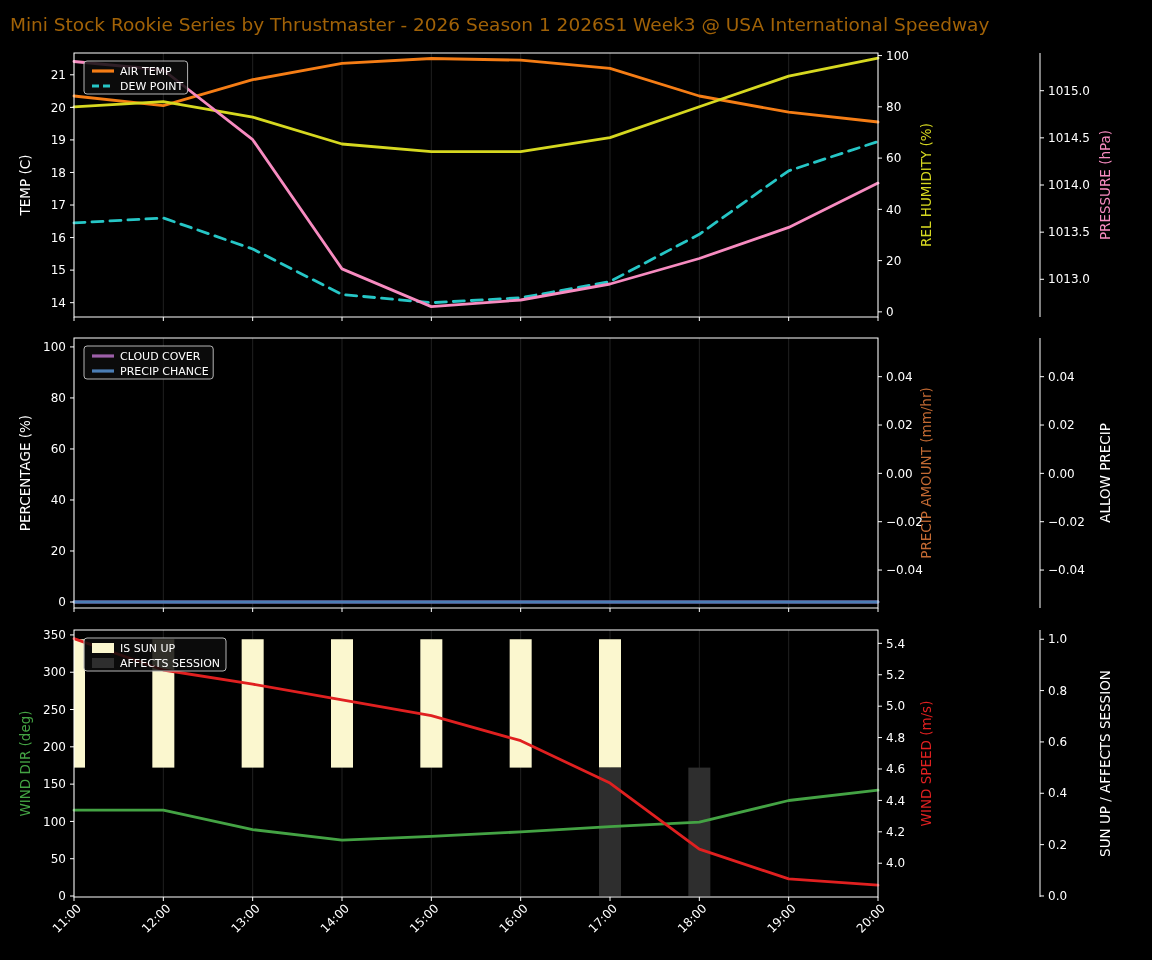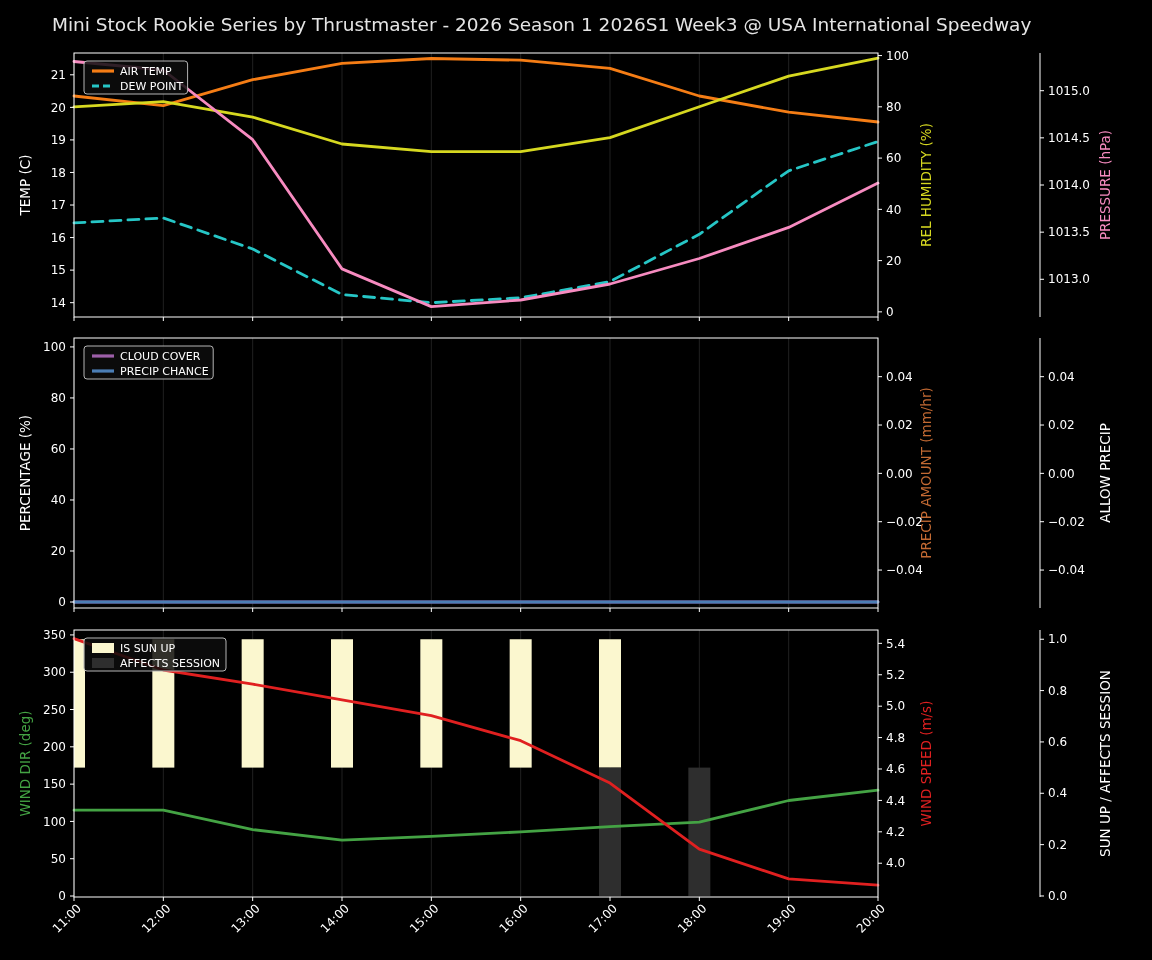--- a/index.html
+++ b/index.html
@@ -1,17 +1,17 @@
 <!DOCTYPE html>
 <html><head>
 <meta charset="utf-8">
 <style>
   html,body{margin:0;padding:0;background:#000;width:1152px;height:960px;overflow:hidden;}
   .figure{position:relative;width:1152px;height:960px;background:#000;font-family:"DejaVu Sans",sans-serif;}
-  .title{position:absolute;top:14px;left:10px;color:#e5e5e5;font-size:18.5px;white-space:nowrap;margin-left:42px;}
+  .title{position:absolute;top:14px;left:10px;color:#a16207;font-size:18.5px;white-space:nowrap;}
   svg{position:absolute;top:0;left:0;}
   text{font-family:"DejaVu Sans",sans-serif;}
 </style>
 </head>
 <body>
 
 <div class="figure">
   <svg id="chart" width="1152" height="960" viewBox="0 0 1152 960">
       <g>
         <line x1="74" x2="74" y1="53" y2="317" stroke="#202020"></line>

